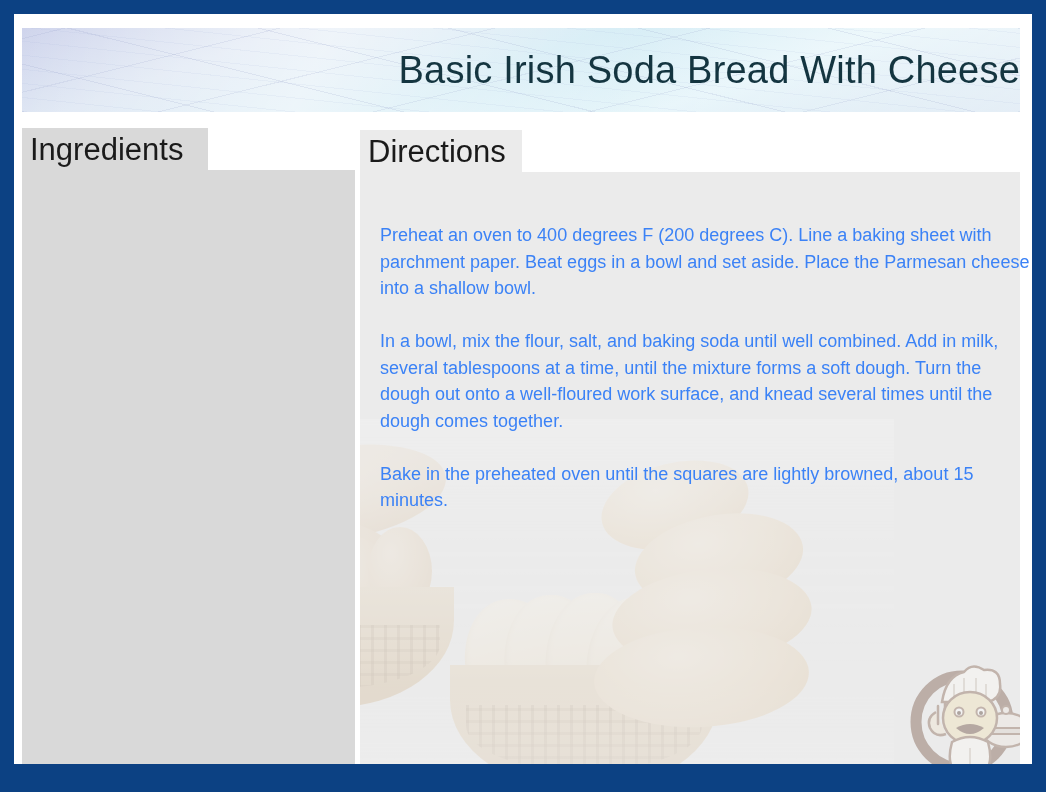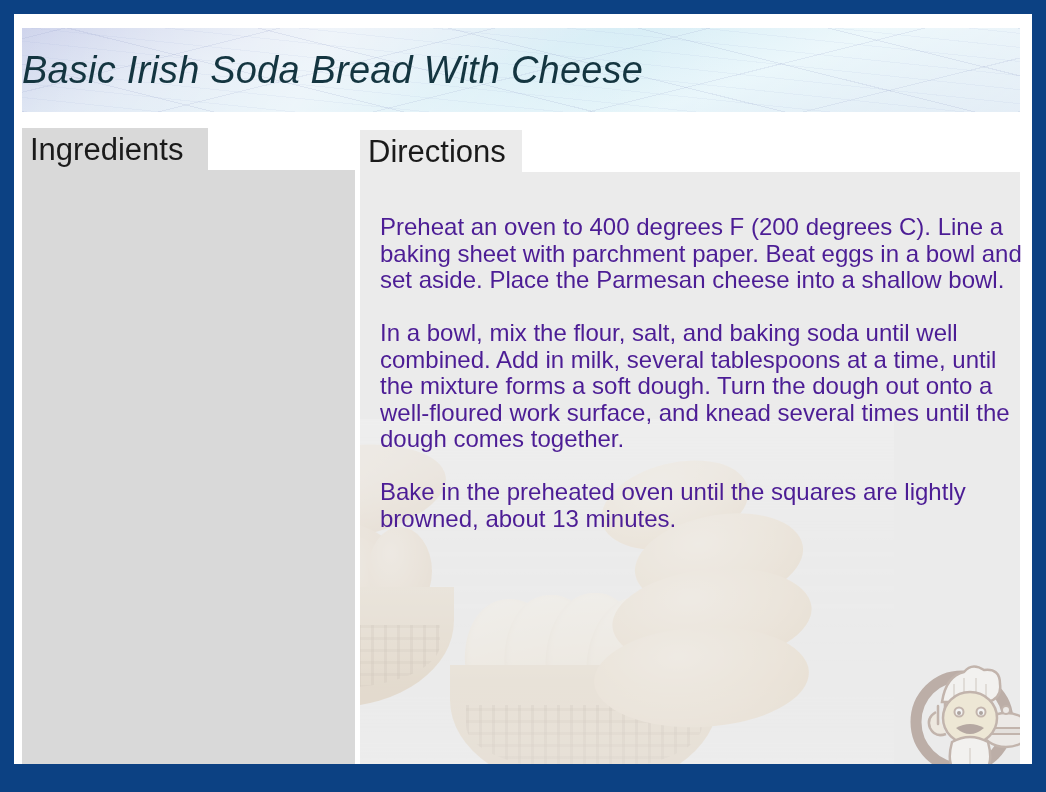--- a/index.html
+++ b/index.html
@@ -50,26 +50,25 @@
       repeating-linear-gradient(14deg, rgba(150,160,200,0.18) 0px, rgba(150,160,200,0.18) 1px, rgba(255,255,255,0) 1px, rgba(255,255,255,0) 46px),
       repeating-linear-gradient(-14deg, rgba(150,160,200,0.16) 0px, rgba(150,160,200,0.16) 1px, rgba(255,255,255,0) 1px, rgba(255,255,255,0) 52px),
       repeating-linear-gradient(6deg, rgba(160,175,215,0.10) 0px, rgba(160,175,215,0.10) 1px, rgba(255,255,255,0) 1px, rgba(255,255,255,0) 14px);
   }
   .banner-title {
     position: absolute;
     left: 0;
     right: 0;
     top: 50%;
     transform: translateY(-50%);
-    text-align: left;
+    text-align: right;
     font-size: 38px;
     letter-spacing: 0.2px;
     color: #143540;
     white-space: nowrap;
-    font-style: italic;
   }
 
   
   .tab {
     position: absolute;
     font-size: 31px;
     color: #1a1a1a;
     padding: 4px 14px 6px 8px;
     white-space: nowrap;
     box-sizing: border-box;
@@ -165,25 +164,25 @@
     top: 194px;
     width: 320px;
     font-size: 19.5px;
     line-height: 26.5px;
     color: #1c1c1c;
     white-space: pre-line;
   }
   .directions-body {
     position: absolute;
     left: 366px;
-    top: 200px;
+    top: 208px;
     width: 652px;
-    font-size: 24px;
+    font-size: 18px;
     line-height: 26.5px;
-    color: #4c1d95;
+    color: #3b82f6;
   }
   .directions-body p {
     margin: 0 0 26.5px 0;
   }
   .directions-body p:last-child { margin-bottom: 0; }
 
   
   .chef-logo {
     position: absolute;
     left: 888px;
@@ -249,17 +248,17 @@
       </svg>
     </div>
 
     <div class="tab tab-ingredients">Ingredients</div>
     <div class="tab tab-directions">Directions</div>
 
 
     <div class="directions-body">
       <p>Preheat an oven to 400 degrees F (200 degrees C). Line a baking sheet with parchment paper. Beat eggs in a bowl and set aside. Place the Parmesan cheese into a shallow bowl.</p>
       <p>In a bowl, mix the flour, salt, and baking soda until well combined. Add in milk, several tablespoons at a time, until the mixture forms a soft dough. Turn the dough out onto a well-floured work surface, and knead several times until the dough comes together.</p>
-      <p>Bake in the preheated oven until the squares are lightly browned, about 13 minutes.</p>
+      <p>Bake in the preheated oven until the squares are lightly browned, about 15 minutes.</p>
     </div>
 
   </div>
 </div>
 
 </body></html>

